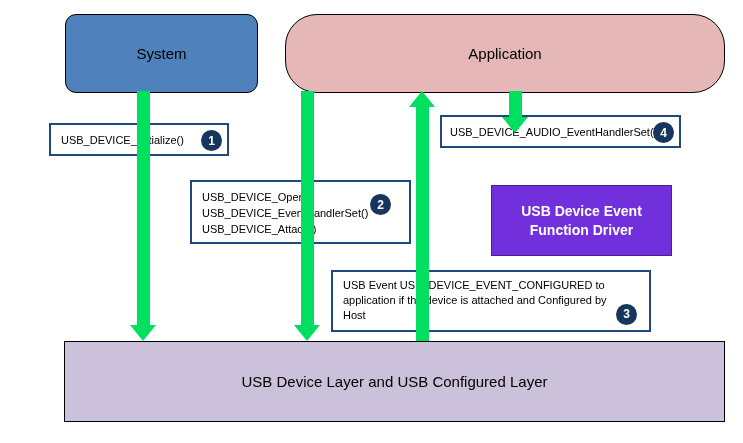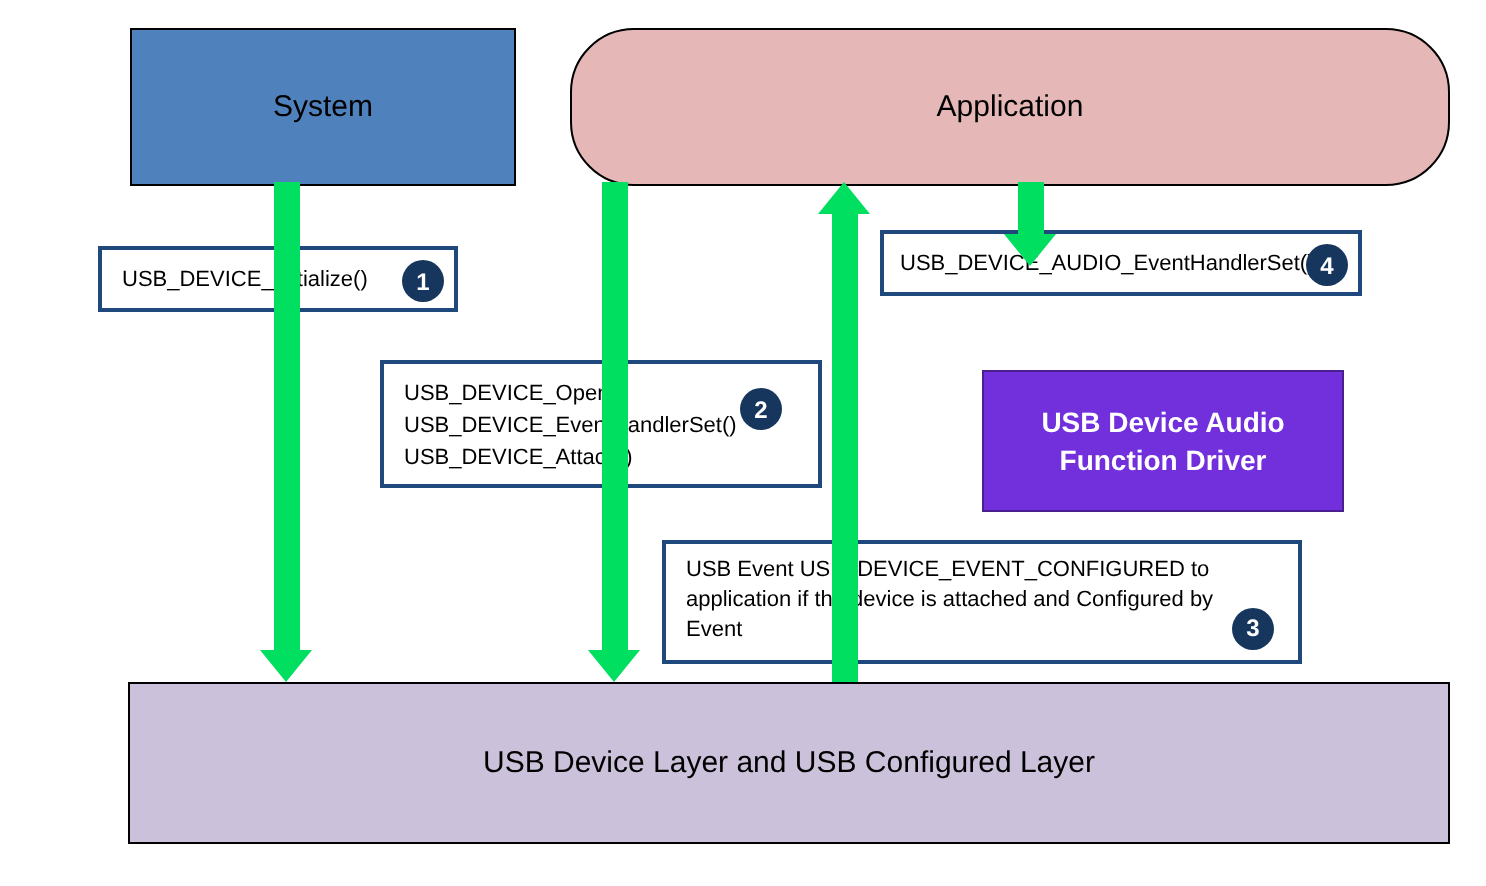--- a/index.html
+++ b/index.html
@@ -13,21 +13,21 @@
   
   .box{
     position:absolute;
     display:flex;align-items:center;justify-content:center;
     border:1px solid #000;
     color:#000;
     font-size:15px;
     z-index:1;
     text-align:center;
   }
-  .box-system{left:65px;top:14px;width:191px;height:77px;background:#4F81BD;}
+  .box-system{left:65px;top:14px;width:191px;height:77px;background:#4F81BD;border-radius:11px;}
   .box-application{left:285px;top:14px;width:438px;height:77px;background:#E5B8B7;border-radius:32px;}
   .box-usb-layer{left:64px;top:341px;width:659px;height:79px;background:#CCC1DA;}
   .box-audio-driver{
     left:491px;top:185px;width:179px;height:69px;
     background:#7130DB;border:1px solid #4A1F8F;
     color:#fff;font-weight:bold;font-size:14px;line-height:19px;
     flex-direction:column;
     z-index:2;
   }
   
@@ -83,40 +83,40 @@
 
   <div class="box box-application">
     <span>Application</span>
   </div>
 
   <div class="box box-usb-layer">
     <span>USB Device Layer and USB Configured Layer</span>
   </div>
 
   <div class="box box-audio-driver">
-    <span>USB Device Audio</span>
+    <span>USB Device Event</span>
     <span>Function Driver</span>
   </div>
 
   <div class="callout callout-initialize">
     <span class="line">USB_DEVICE_Initialize()</span>
     <span class="badge badge-1">1</span>
   </div>
 
   <div class="callout callout-open">
     <div class="line">USB_DEVICE_Open()</div>
     <div class="line">USB_DEVICE_EventHandlerSet()</div>
     <div class="line">USB_DEVICE_Attach()</div>
     <span class="badge badge-2">2</span>
   </div>
 
   <div class="callout callout-event">
     <div class="line">USB Event  USB_DEVICE_EVENT_CONFIGURED to</div>
     <div class="line">application if the device is attached  and Configured by</div>
-    <div class="line">Event</div>
+    <div class="line">Host</div>
     <span class="badge badge-3">3</span>
   </div>
 
   <div class="callout callout-audio">
     <span class="line">USB_DEVICE_AUDIO_EventHandlerSet()</span>
     <span class="badge badge-4">4</span>
   </div>
 
   <div>
     <div class="arrow-shaft shaft-a1"></div>

